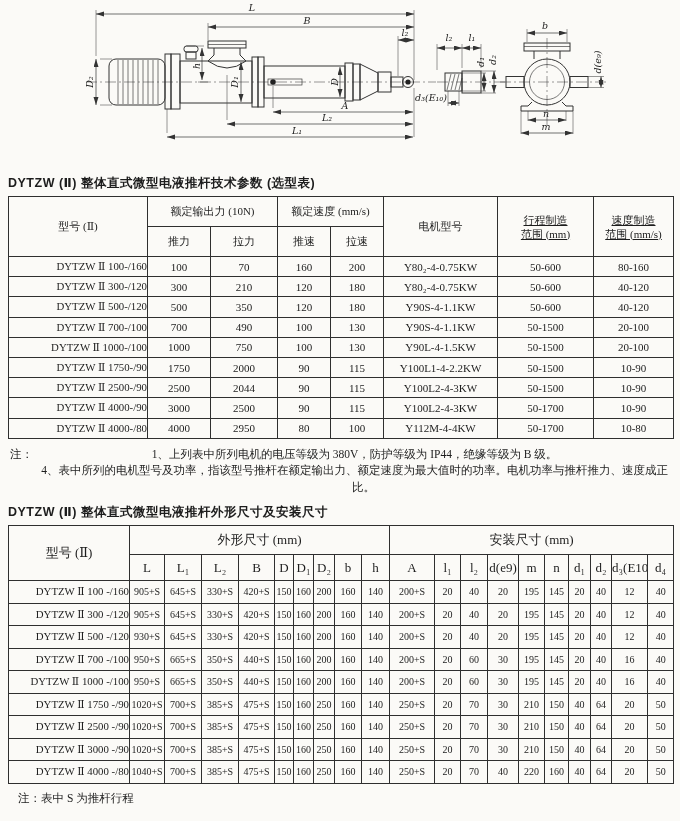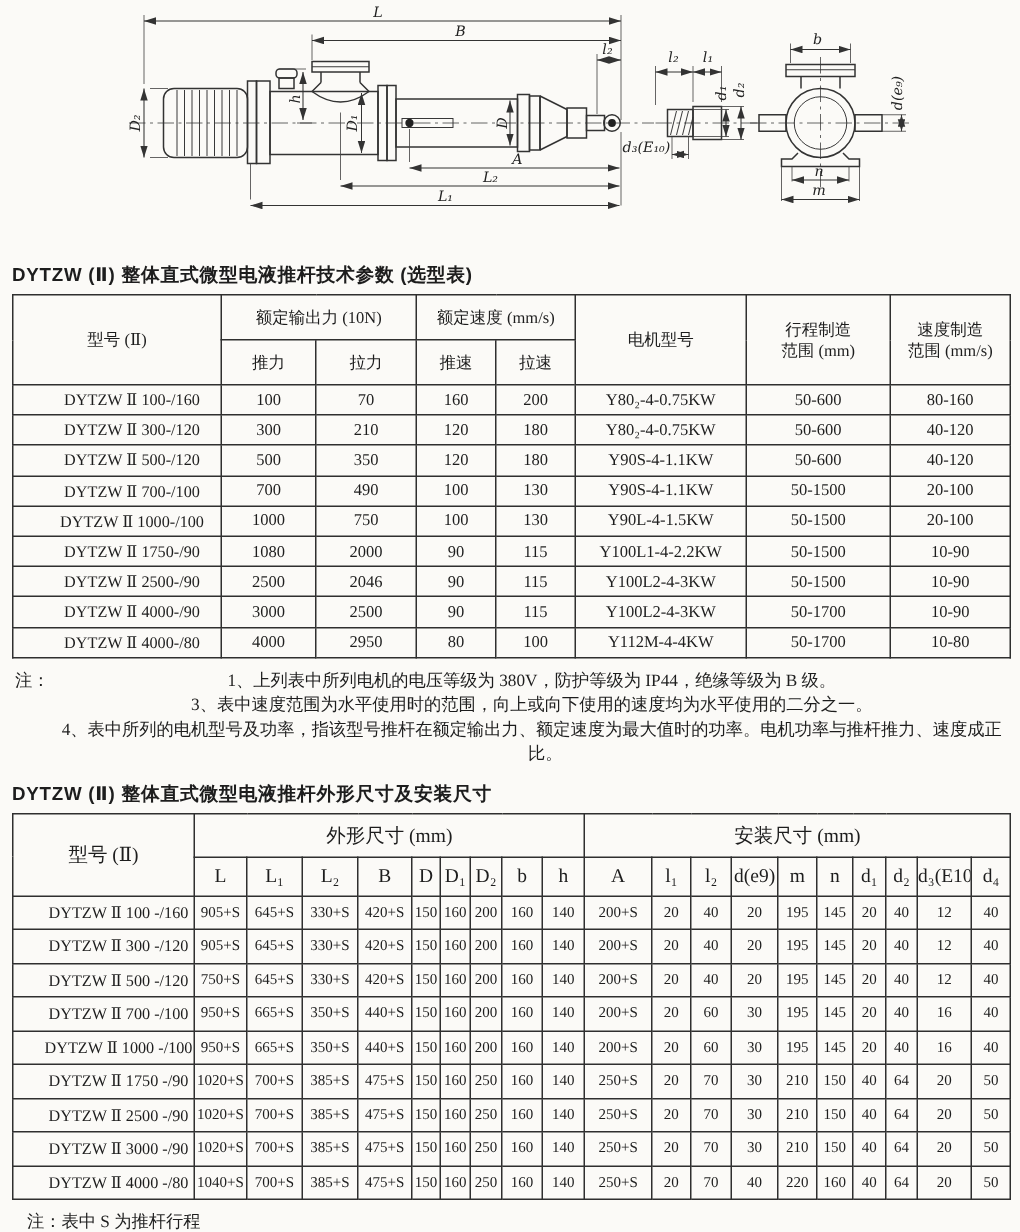--- a/index.html
+++ b/index.html
@@ -32,22 +32,22 @@
   td,th{border:1px solid #2f2f2f;text-align:center;padding:0;
         overflow:hidden;white-space:nowrap;font-weight:normal;}
   .t-spec{width:665px;font-size:11px;}
   .t-spec th{height:29px;font-size:11px;}
   .t-spec td{height:19.2px;}
   .t-dim{width:665px;font-size:10px;}
   .t-dim th{font-size:13px;}
   .t-dim .group-row th{height:28px;}
   .t-dim .sub-row th{height:25px;}
   .t-dim td{height:21.5px;}
-  td.model{text-align:center;padding-left:20px;font-size:10.8px;}
-  .two-line span{display:block;line-height:14px;}
+  td.model{text-align:right;padding-left:20px;font-size:10.8px;}
+  .two-line span{display:block;line-height:14px;text-decoration:underline;}
   
   .notes{position:relative;margin:7px 8px 0 10px;font-size:11.5px;line-height:16.5px;
          padding-left:27px;}
   .note-prefix{position:absolute;left:0;top:0;}
   .note-item{padding-left:18px;text-indent:-18px;text-align:center;}
   .footnote{margin:7px 0 0 18px;font-size:11.5px;}
 </style>
 </head>
 <body>
 
@@ -247,32 +247,32 @@
           <td>1000</td>
           <td>750</td>
           <td>100</td>
           <td>130</td>
           <td>Y90L-4-1.5KW</td>
           <td>50-1500</td>
           <td>20-100</td>
         </tr>
         <tr>
           <td class="model">DYTZW Ⅱ 1750-/90</td>
-          <td>1080</td>
+          <td>1750</td>
           <td>2000</td>
           <td>90</td>
           <td>115</td>
           <td>Y100L1-4-2.2KW</td>
           <td>50-1500</td>
           <td>10-90</td>
         </tr>
         <tr>
           <td class="model">DYTZW Ⅱ 2500-/90</td>
           <td>2500</td>
-          <td>2046</td>
+          <td>2044</td>
           <td>90</td>
           <td>115</td>
           <td>Y100L2-4-3KW</td>
           <td>50-1500</td>
           <td>10-90</td>
         </tr>
         <tr>
           <td class="model">DYTZW Ⅱ 4000-/90</td>
           <td>3000</td>
           <td>2500</td>
@@ -292,21 +292,20 @@
           <td>50-1700</td>
           <td>10-80</td>
         </tr>
       </tbody>
   </table>
 
   <div class="notes">
     <span class="note-prefix">注：</span>
     <div>
         <div class="note-item">1、上列表中所列电机的电压等级为 380V，防护等级为 IP44，绝缘等级为 B 级。</div>
-        <div class="note-item">3、表中速度范围为水平使用时的范围，向上或向下使用的速度均为水平使用的二分之一。</div>
         <div class="note-item">4、表中所列的电机型号及功率，指该型号推杆在额定输出力、额定速度为最大值时的功率。电机功率与推杆推力、速度成正比。</div>
       </div>
   </div>
 
   <h2 class="tbl-title t2-title">DYTZW (Ⅱ) 整体直式微型电液推杆外形尺寸及安装尺寸</h2>
 
   <table class="t-dim">
     <colgroup>
       <col style="width:121px">
         <col style="width:35px">
@@ -397,21 +396,21 @@
           <td>20</td>
           <td>195</td>
           <td>145</td>
           <td>20</td>
           <td>40</td>
           <td>12</td>
           <td>40</td>
         </tr>
         <tr>
           <td class="model">DYTZW Ⅱ 500 -/120</td>
-          <td>750+S</td>
+          <td>930+S</td>
           <td>645+S</td>
           <td>330+S</td>
           <td>420+S</td>
           <td>150</td>
           <td>160</td>
           <td>200</td>
           <td>160</td>
           <td>140</td>
           <td>200+S</td>
           <td>20</td>

